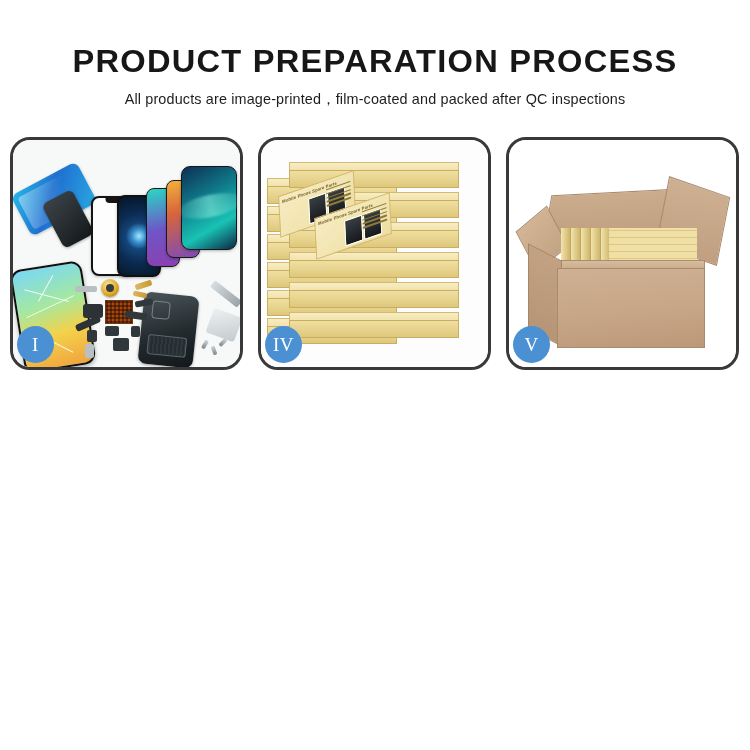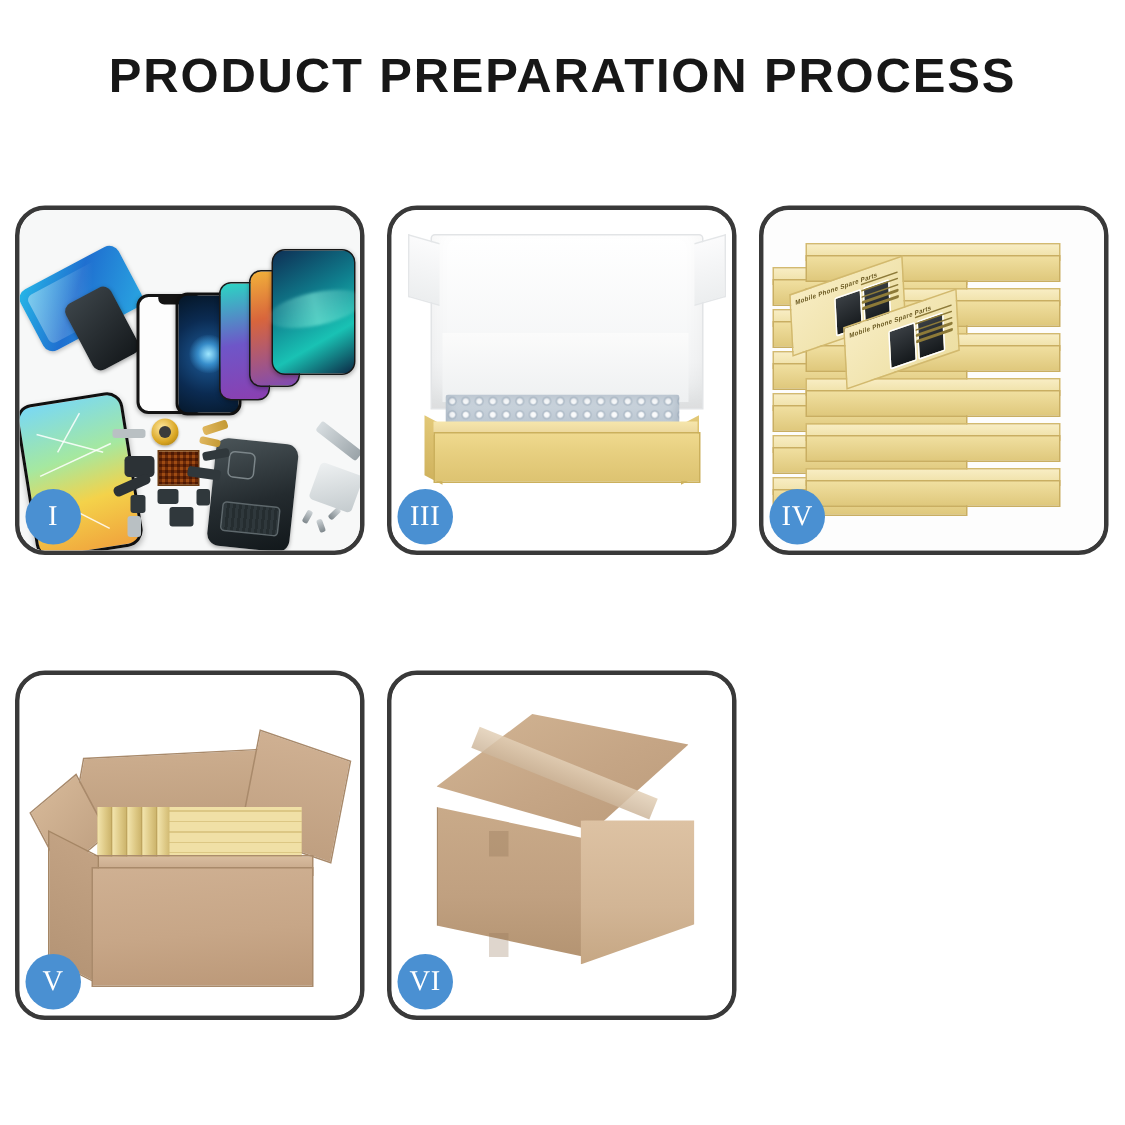--- a/index.html
+++ b/index.html
@@ -11,21 +11,21 @@
     height: 750px;
     background: #ffffff;
     font-family: "Liberation Sans", sans-serif;
     overflow: hidden;
     position: relative;
   }
 
   
   #header {
     width: 750px;
-    padding-top: 34px;
+    padding-top: 45px;
     text-align: center;
   }
   #page-title {
     font-family: "Liberation Sans", sans-serif;
     font-size: 32px;
     font-weight: 700;
     letter-spacing: 1.2px;
     color: #171717;
     line-height: 1.0;
     white-space: nowrap;
@@ -426,20 +426,21 @@
   .p6-seamB{
     position:absolute; left:65px; top:172px; width:13px; height:16px;
     background:rgba(150,120,90,.30);
   }
 </style>
 </head>
 <body>
 
 <div id="header">
   <div id="page-title">PRODUCT PREPARATION PROCESS</div>
+  <div id="page-subtitle">All products are image-printed，film-coated and packed after QC inspections</div>
 </div>
 
 <div id="panel-grid">
 
   <div class="panel">
     <div class="panel-photo">
       <div class="p1-bg"></div>
 
       <div class="p1-film"></div>
       <div class="p1-dark-phone"></div>
@@ -484,33 +485,20 @@
       <div class="screw" style="left:199px;top:206px;transform:rotate(-20deg)"></div>
       <div class="screw" style="left:208px;top:198px;transform:rotate(46deg)"></div>
 
       <div class="p1-tweezer"></div>
       <div class="p1-tool"></div>
     </div>
     <div class="badge">I</div>
   </div>
 
 
-  <div class="panel">
-    <div class="panel-photo">
-      <div class="p3-bg"></div>
-      <div class="p3-lid"></div>
-      <div class="p3-foam"></div>
-      <div class="p3-inner-bubble"></div>
-      <div class="p3-tray-left"></div>
-      <div class="p3-tray-right"></div>
-      <div class="p3-tray-top"></div>
-      <div class="p3-tray-front"></div>
-    </div>
-    <div class="badge">III</div>
-  </div>
 
   <div class="panel">
     <div class="panel-photo">
       <div class="p4-bg"></div>
 
       <div class="p4-stackA">
         <div class="slab" style="top:0px">
             <div class="lid"></div>
             <div class="face"></div>
           </div>
@@ -607,26 +595,14 @@
         <div class="horiz"></div>
       </div>
 
       <div class="p5-rim"></div>
       <div class="p5-side"></div>
       <div class="p5-front"></div>
     </div>
     <div class="badge">V</div>
   </div>
 
-  <div class="panel">
-    <div class="panel-photo">
-      <div class="p6-bg"></div>
-      <div class="p6-top-plate"></div>
-      <div class="p6-tape"></div>
-      <div class="p6-left"></div>
-      <div class="p6-right"></div>
-      <div class="p6-seamA"></div>
-      <div class="p6-seamB"></div>
-    </div>
-    <div class="badge">VI</div>
-  </div>
 
 </div>
 
 </body></html>

